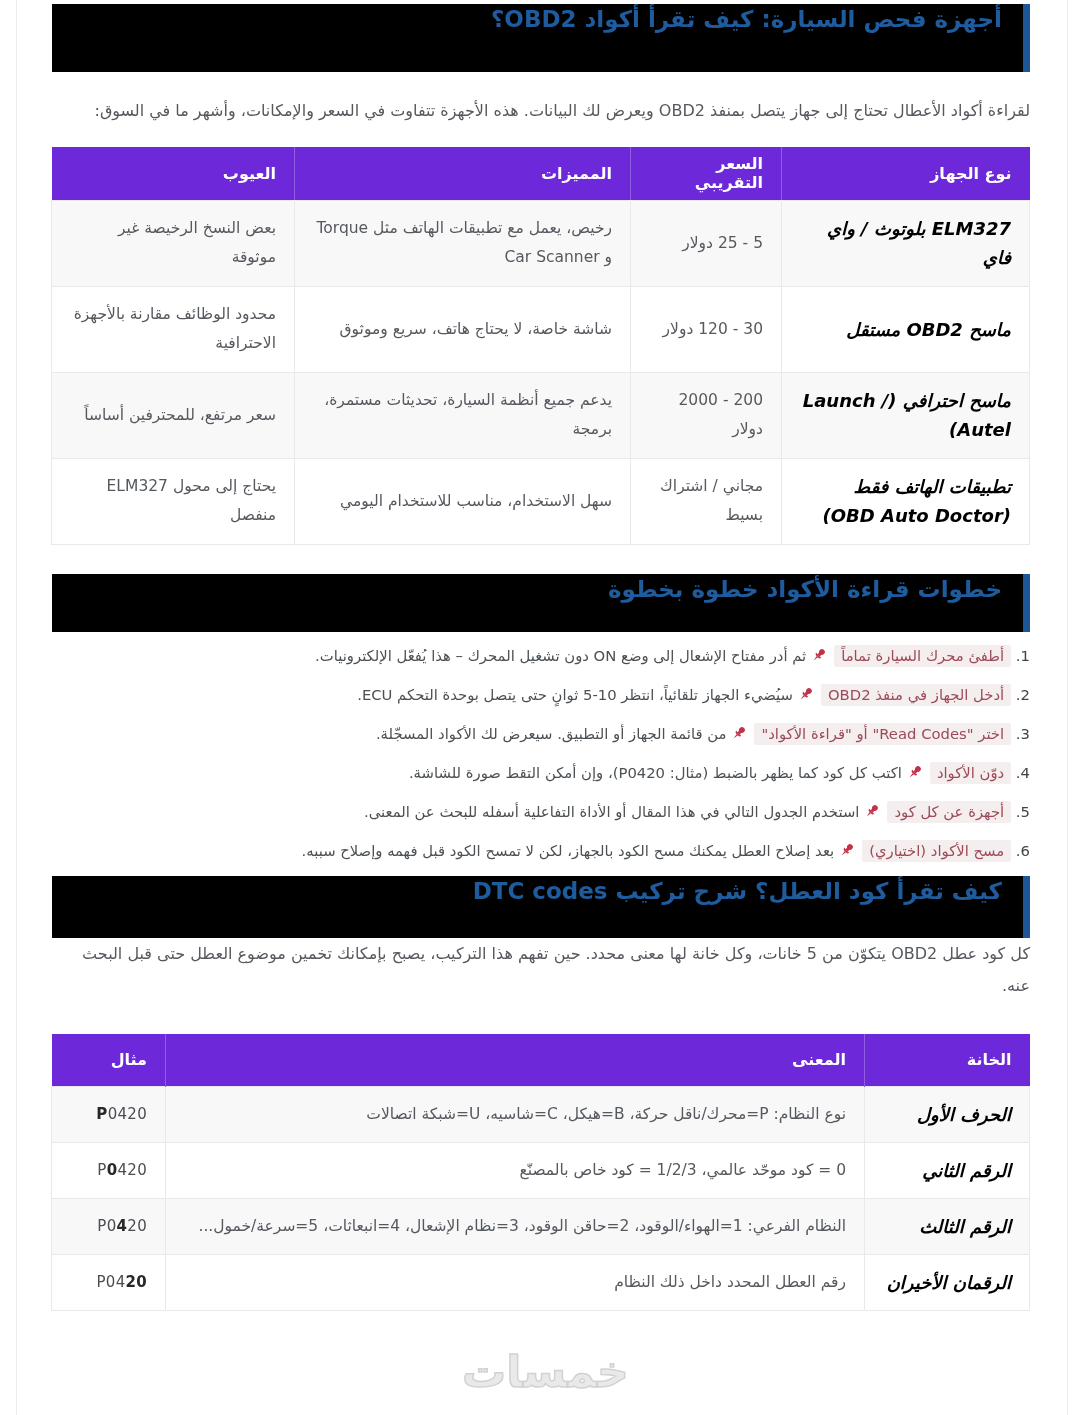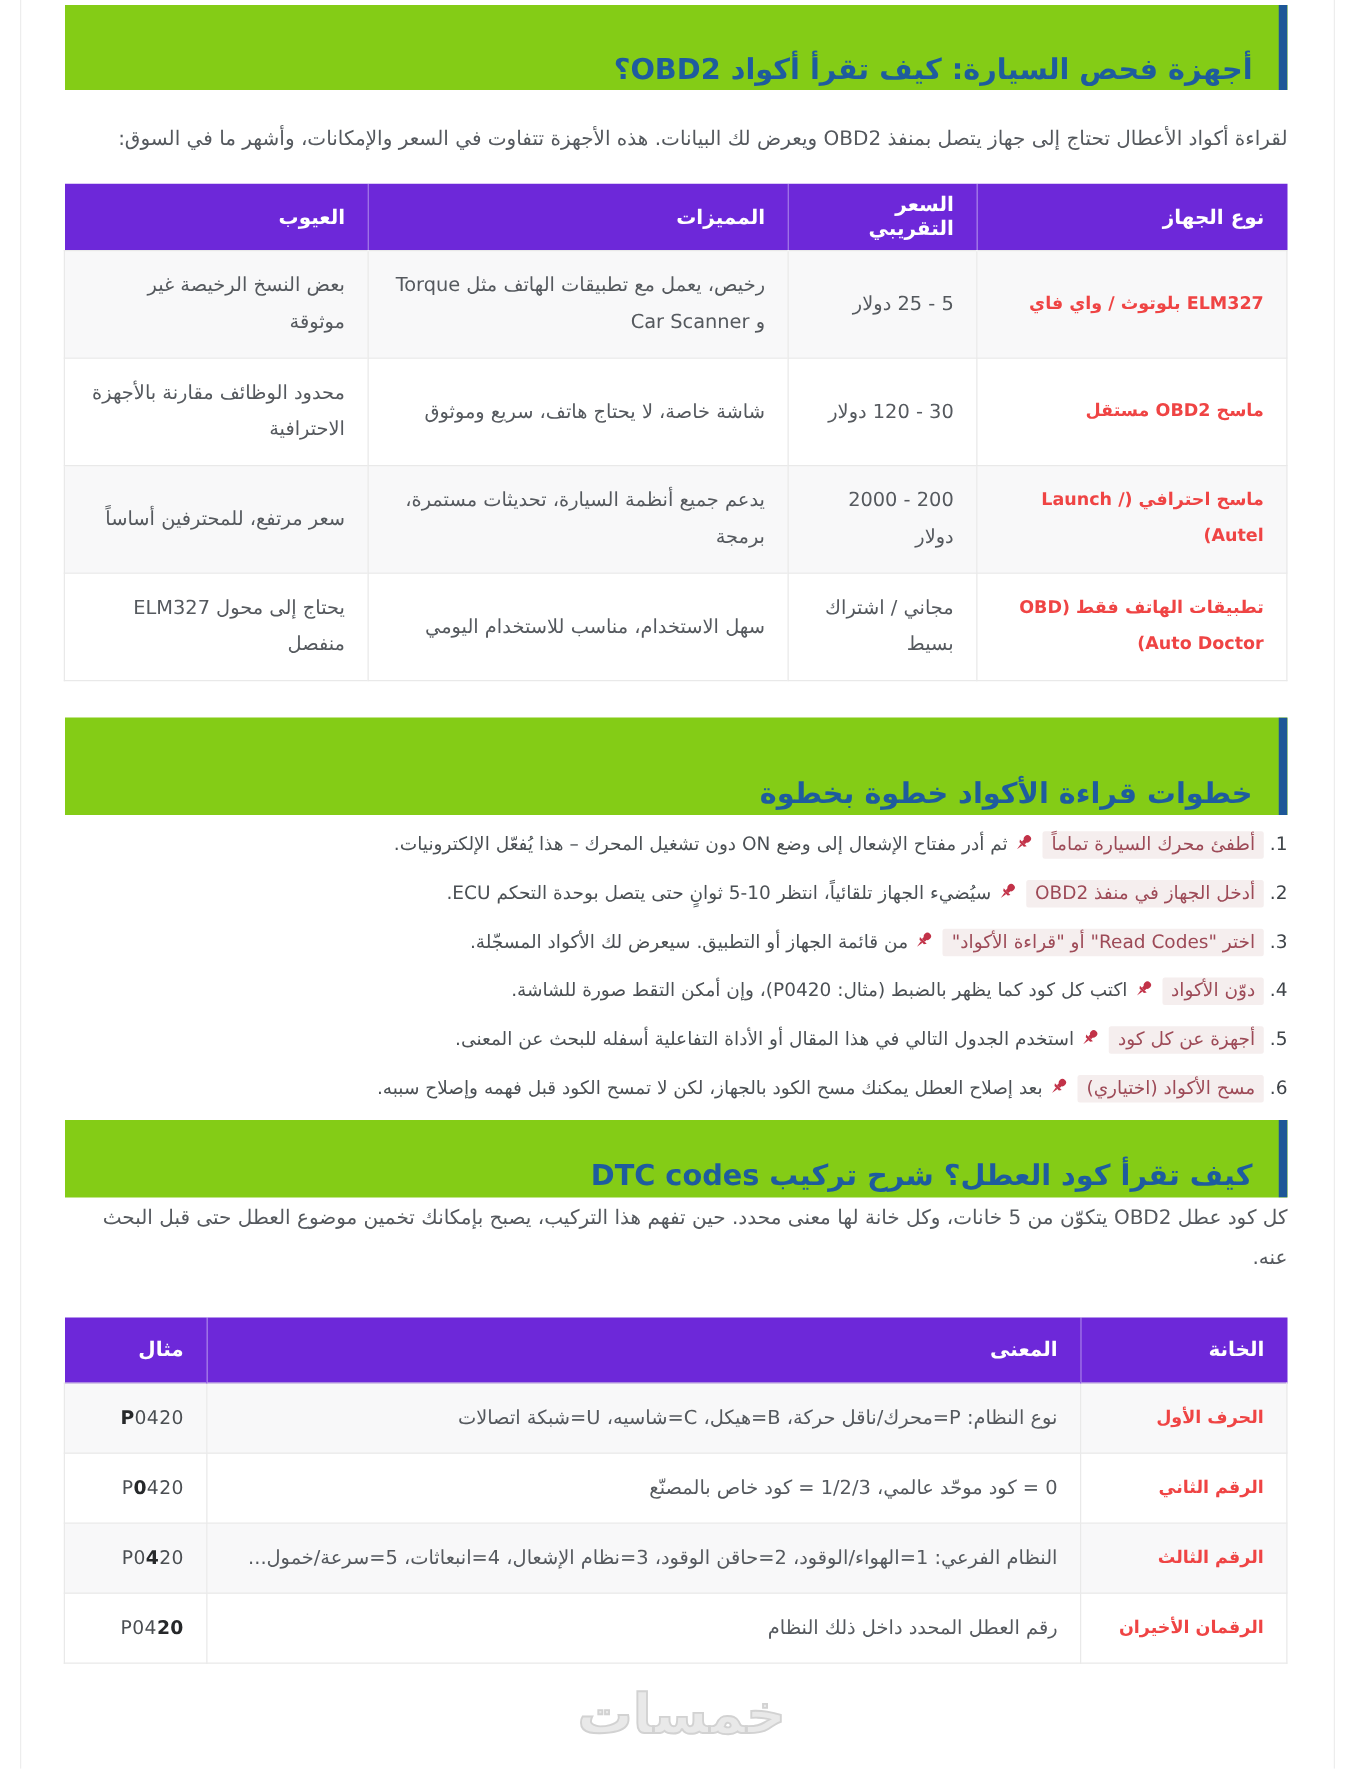--- a/index.html
+++ b/index.html
@@ -10,33 +10,33 @@
     direction: rtl;
   }
   .frame-line { position: absolute; top: 0; bottom: 0; width: 1px; background: #ededed; }
   .frame-line.left  { left: 16px; }
   .frame-line.right { left: 1067px; }
 
   .content { width: 978px; margin: 0 50px 0 52px; position: relative; }
 
   
   .heading {
-    background: #84cc16; position: relative;
-    display: flex; align-items: flex-end;
+    background: #000000; position: relative;
+    display: flex; align-items: flex-start;
     padding: 0 28px; overflow: hidden;
   }
   .heading .accent {
     position: absolute; right: 0; top: 0; bottom: 0; width: 7px;
     background: #1d5797;
   }
   .heading h1, .heading h2 {
     font-size: 23px; font-weight: bold; color: #1e5c9e; line-height: 1.35;
   }
   .heading.h-first { margin-top: 4px;  height: 68px; }
-  .heading.h-mid   { margin-top: 29px; height: 78px; }
+  .heading.h-mid   { margin-top: 29px; height: 58px; }
   .heading.h-dtc   { margin-top: 10px; height: 62px; }
 
   .intro {
     color: #55595e; font-size: 16px; line-height: 33px; text-align: right;
   }
   .intro.i1 { margin-top: 22px; text-align: right; }
   .intro.i2 { margin-top: 14px; line-height: 30px; }
   .intro.i3 { line-height: 32px; }
 
   
@@ -50,21 +50,21 @@
   th + th { border-inline-start: 1px solid rgba(255,255,255,0.25); }
   td {
     border: 1px solid #e9e9e9; padding: 10px 18px; vertical-align: middle;
     color: #55595e; font-size: 15.5px; line-height: 29px; text-align: right;
     background-clip: padding-box;
   }
   tbody tr:nth-child(odd)  td { background-color: #f8f8f9; }
   tbody tr:nth-child(even) td { background-color: #ffffff; }
   .tbl  tbody td { height: 86px; }
   .tbl2 tbody td { height: 56px; }
-  .cell-type, .cell-slot { font-weight: bold; color: #ef4444; font-size: 14px; }
+  .cell-type, .cell-slot { font-weight: bold; color: #000000; font-size: 18px; font-style: italic; }
   td.cell-example {
     direction: ltr; text-align: right; font-size: 15px; color: #4a4e52;
     letter-spacing: 0.3px;
   }
   td.cell-example b { color: #26282a; }
 
   
   .steps { list-style: none; margin-top: 1px; }
   .step { font-size: 14.8px; line-height: 26px; color: #4b5054; margin-top: 11px; }
   .step-num { color: #3f4449; }

